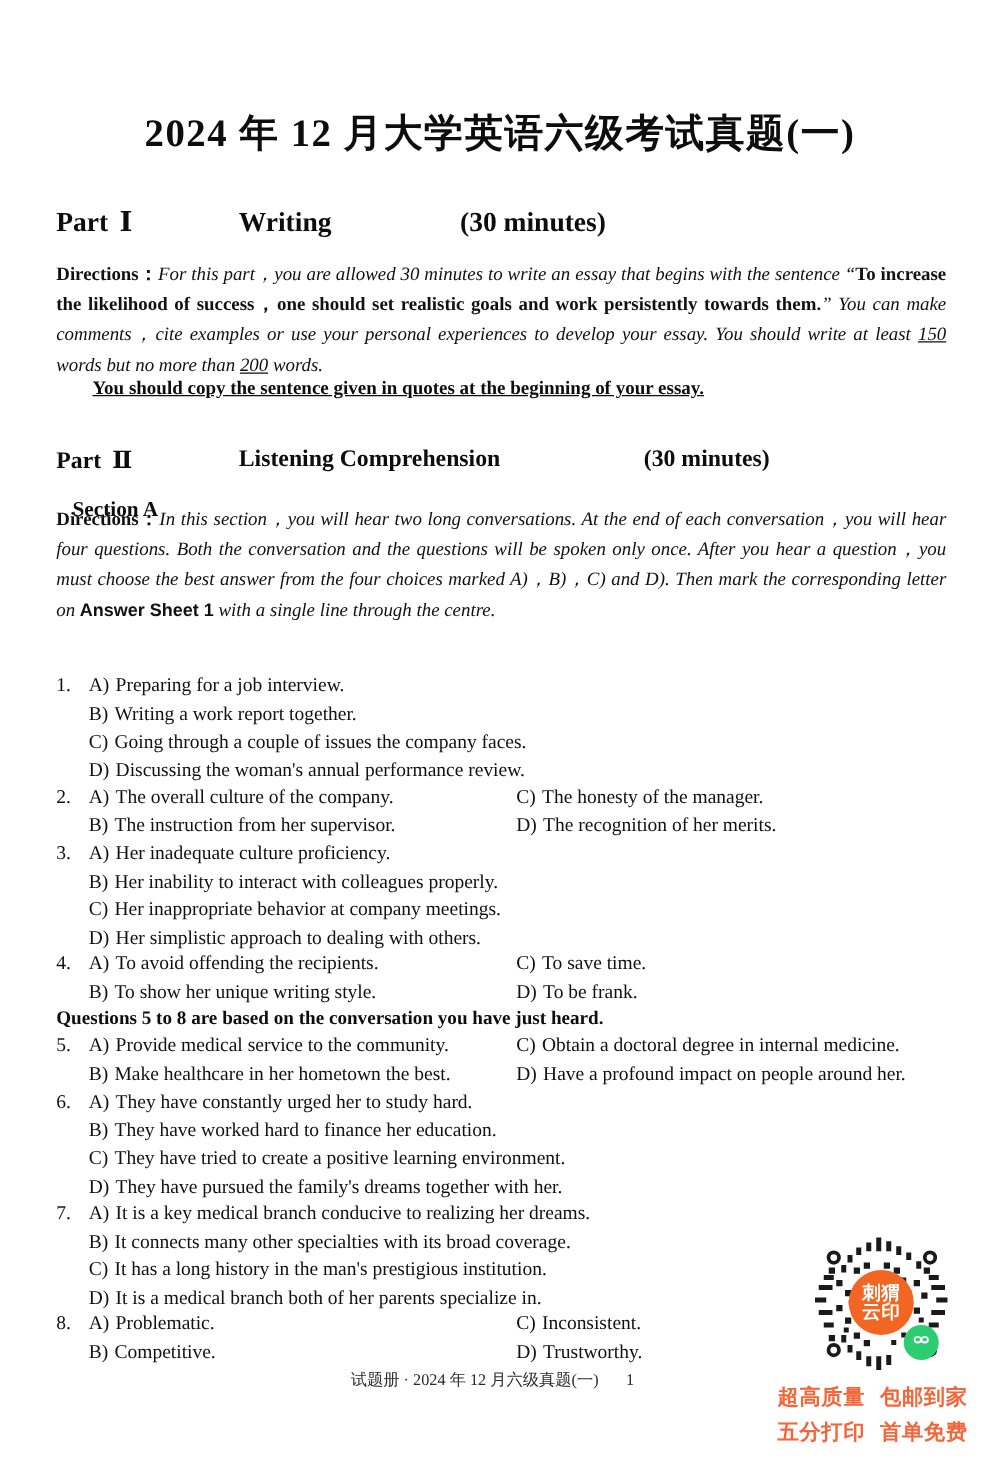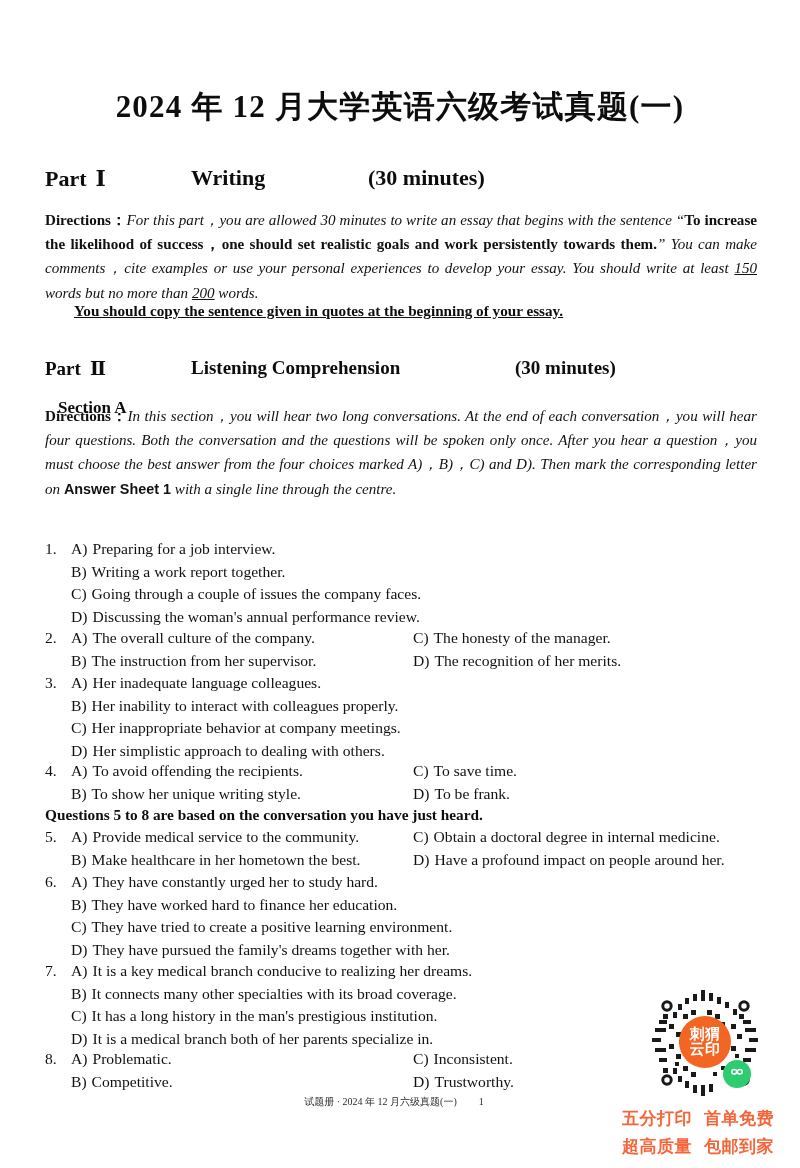--- a/index.html
+++ b/index.html
@@ -165,21 +165,21 @@
   .r2 { top: 45px; }
   .r3 { top: 67.5px; }
 
   
   .footer {
     position: absolute;
     left: 0;
     top: 1095px;
     width: 788px;
     text-align: center;
-    font-size: 10px;
+    font-size: 13px;
     color: #2a2a2a;
     white-space: nowrap;
   }
   .footer .pg-no { padding-left: 22px; }
 
   
   .qr-wrap {
     position: absolute;
     left: 645px;
     top: 988px;
@@ -283,21 +283,21 @@
   <div class="question" style="top:627px;">
     <span class="q-num">2.</span>
     <span class="opt col-L r0"><span class="opt-letter">A)</span><span class="opt-text">The overall culture of the company.</span></span>
     <span class="opt col-L r1"><span class="opt-letter">B)</span><span class="opt-text">The instruction from her supervisor.</span></span>
     <span class="opt col-R r0"><span class="opt-letter">C)</span><span class="opt-text">The honesty of the manager.</span></span>
     <span class="opt col-R r1"><span class="opt-letter">D)</span><span class="opt-text">The recognition of her merits.</span></span>
   </div>
 
   <div class="question" style="top:672px;">
     <span class="q-num">3.</span>
-    <span class="opt col-L r0"><span class="opt-letter">A)</span><span class="opt-text">Her inadequate language colleagues.</span></span>
+    <span class="opt col-L r0"><span class="opt-letter">A)</span><span class="opt-text">Her inadequate culture proficiency.</span></span>
     <span class="opt col-L r1"><span class="opt-letter">B)</span><span class="opt-text">Her inability to interact with colleagues properly.</span></span>
     <span class="opt col-L r2"><span class="opt-letter">C)</span><span class="opt-text">Her inappropriate behavior at company meetings.</span></span>
     <span class="opt col-L r3"><span class="opt-letter">D)</span><span class="opt-text">Her simplistic approach to dealing with others.</span></span>
   </div>
 
   <div class="question" style="top:760px;">
     <span class="q-num">4.</span>
     <span class="opt col-L r0"><span class="opt-letter">A)</span><span class="opt-text">To avoid offending the recipients.</span></span>
     <span class="opt col-L r1"><span class="opt-letter">B)</span><span class="opt-text">To show her unique writing style.</span></span>
     <span class="opt col-R r0"><span class="opt-letter">C)</span><span class="opt-text">To save time.</span></span>
@@ -406,17 +406,17 @@
       <span>云印</span>
     </div>
     <div class="wechat-badge">
       <svg width="18" height="18" viewBox="0 0 24 24">
         <path d="M5 9 C5 5, 11 5, 12 9 C13 13, 19 13, 19 9 C19 5, 13 5, 12 9 C11 13, 5 13, 5 9 Z" fill="none" stroke="#ffffff" stroke-width="2" stroke-linecap="round"></path>
       </svg>
     </div>
   </div>
 
   <div class="promo">
+    <div><span class="pl">超高质量</span><span class="gap"></span><span class="pl">包邮到家</span></div>
     <div><span class="pl">五分打印</span><span class="gap"></span><span class="pl">首单免费</span></div>
-    <div><span class="pl">超高质量</span><span class="gap"></span><span class="pl">包邮到家</span></div>
   </div>
 
 </div>
 
 </body></html>

